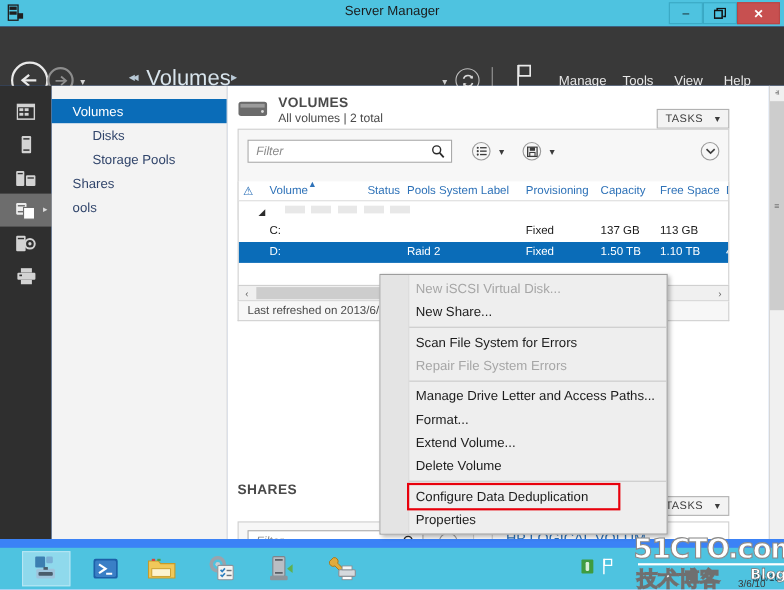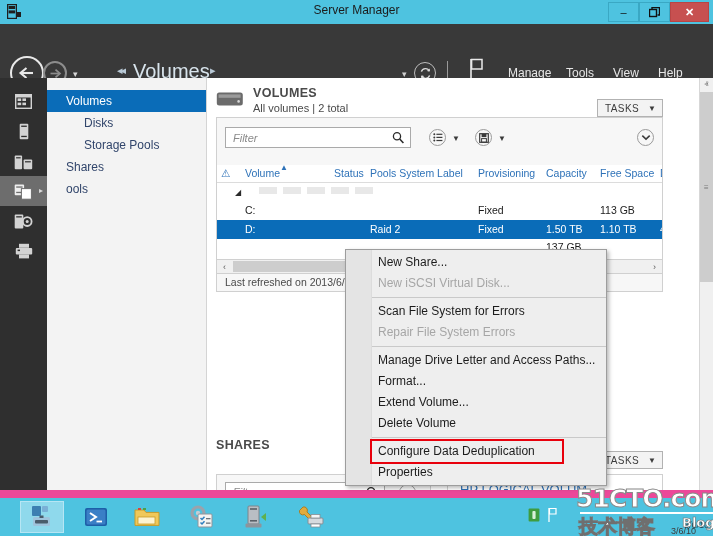--- a/index.html
+++ b/index.html
@@ -5,21 +5,21 @@
   * { box-sizing: border-box; margin: 0; padding: 0; }
   html, body {
     width: 713px; height: 536px;
     overflow: hidden;
     font-family: "Liberation Sans", sans-serif;
     background: #ffffff;
   }
   #app {
     position: relative;
     width: 713px; height: 536px;
-    background: #ec4899;
+    background: #3b82f6;
   }
 
   
   #titlebar {
     position: absolute; left: 0; top: 0; width: 713px; height: 24px;
     background: #4ec3e0;
   }
   #title-icon {
     position: absolute; left: 5px; top: 3px; width: 17px; height: 18px;
   }
@@ -542,21 +542,21 @@
       <div id="group-row">
         <span id="group-tri">◢</span>
         <span id="group-ghost"></span>
       </div>
 
       <div class="grow">
         <span class="gc" style="left:28px;">C:</span>
         <span class="gc" style="left:117px;"></span>
         <span class="gc" style="left:153px;"></span>
         <span class="gc" style="left:261px;">Fixed</span>
-        <span class="gc" style="left:329px;margin-top:37px;">137 GB</span>
+        <span class="gc" style="left:329px;">137 GB</span>
         <span class="gc" style="left:383px;">113 GB</span>
         <span class="gc" style="left:443px;"></span>
       </div>
 
       <div class="grow sel">
         <span class="gc" style="left:28px;">D:</span>
         <span class="gc" style="left:117px;"></span>
         <span class="gc" style="left:153px;">Raid 2</span>
         <span class="gc" style="left:261px;">Fixed</span>
         <span class="gc" style="left:329px;">1.50 TB</span>
@@ -603,22 +603,22 @@
 
   <div id="vsb">
     <span id="vsb-up">ⱏ</span>
     <div id="vsb-thumb">
       <span id="vsb-grip">≡</span>
     </div>
   </div>
 
   <div id="ctxmenu">
     <div class="gutter"></div>
+    <div class="ci disabled">New iSCSI Virtual Disk...</div>
     <div class="ci">New Share...</div>
-    <div class="ci disabled">New iSCSI Virtual Disk...</div>
     <div class="ci-sep"></div>
     <div class="ci">Scan File System for Errors</div>
     <div class="ci disabled">Repair File System Errors</div>
     <div class="ci-sep"></div>
     <div class="ci">Manage Drive Letter and Access Paths...</div>
     <div class="ci">Format...</div>
     <div class="ci">Extend Volume...</div>
     <div class="ci">Delete Volume</div>
     <div class="ci-sep"></div>
     <div class="ci hl">Configure Data Deduplication</div>

